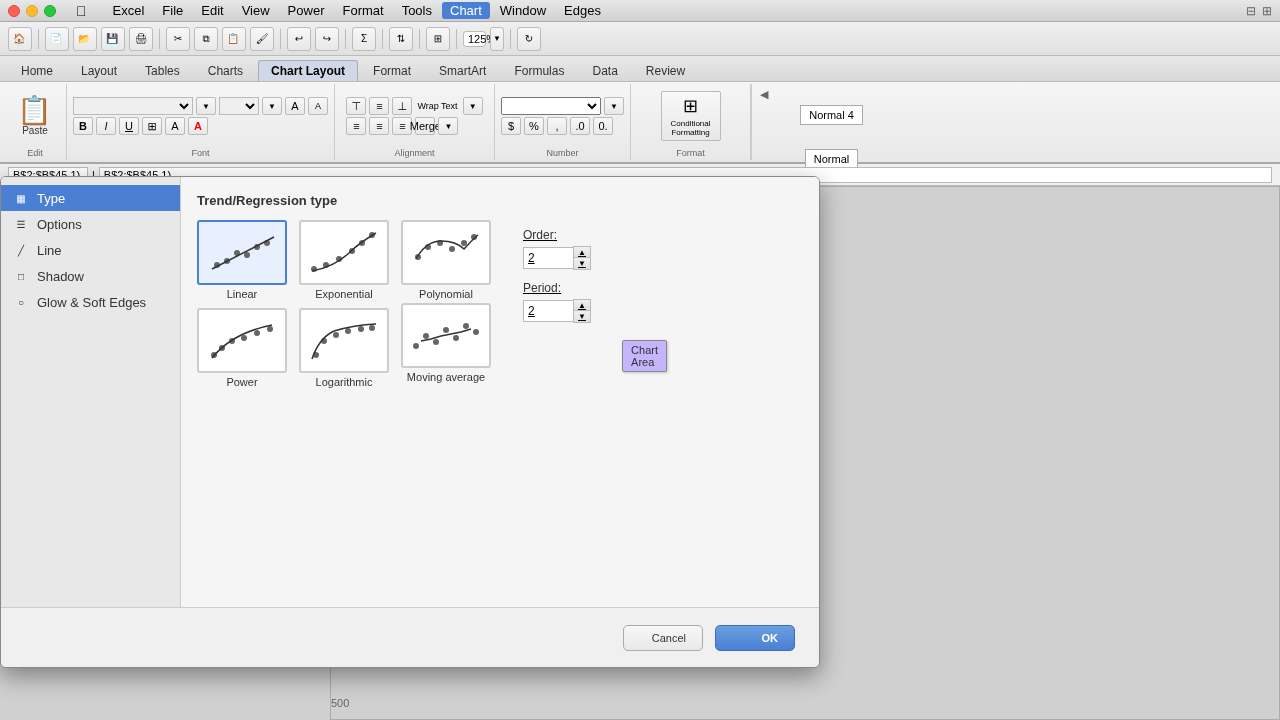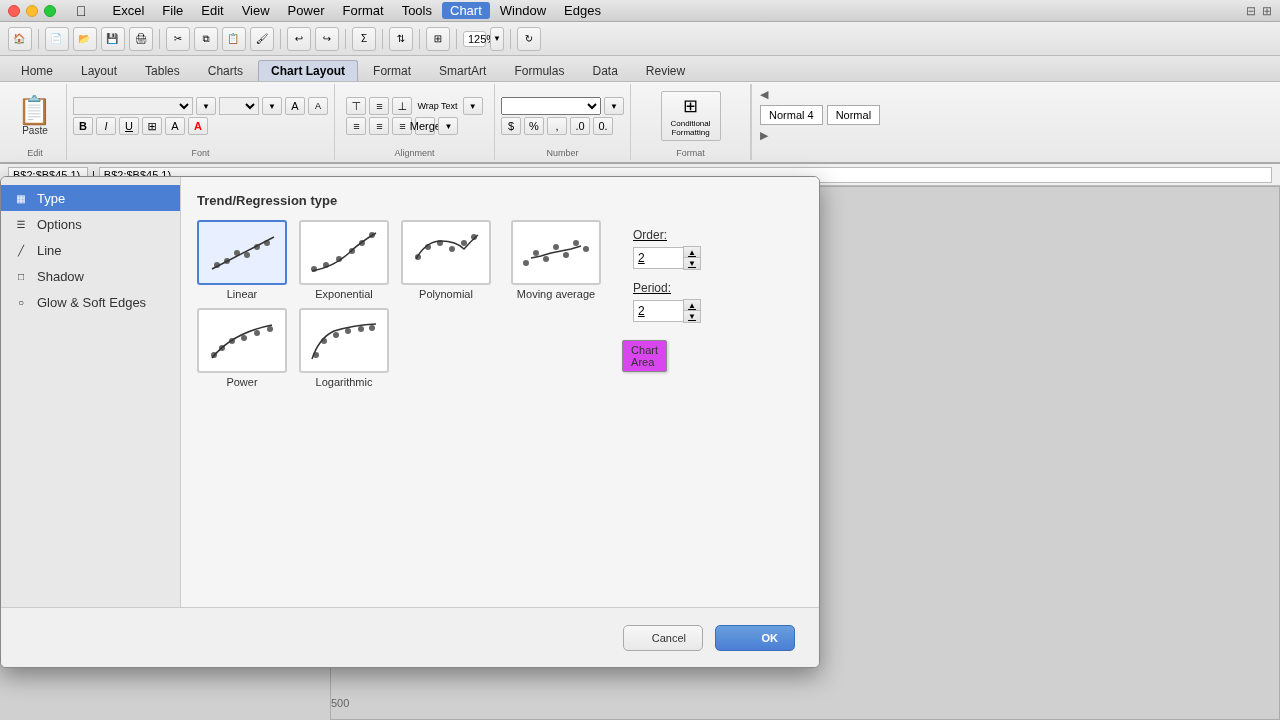--- a/index.html
+++ b/index.html
@@ -324,21 +324,21 @@
       border: none;
       background: linear-gradient(to bottom, #f0f0f0, #e0e0e0);
     }
     .spin-btn:first-child { border-bottom: 1px solid #bbb; }
 
     
     .chart-area-tooltip {
       position: absolute;
       right: 32px;
       top: 68px;
-      background: #d946ef;
+      background: #c4b5fd;
       border: 1px solid #888;
       padding: 3px 8px;
       font-size: 11px;
       color: #333;
       box-shadow: 1px 1px 3px rgba(0,0,0,0.2);
       border-radius: 2px;
     }
 
     
     .dialog-footer {
@@ -577,21 +577,21 @@
       <div class="icon-btn" style="width:60px; height:50px; flex-direction:column; display:flex; align-items:center; justify-content:center; gap:2px;">
         <span style="font-size:18px;">⊞</span>
         <span style="font-size:8px; text-align:center;">Conditional Formatting</span>
       </div>
     </div>
     <div class="ribbon-group-label">Format</div>
   </div>
 
   <div style="display:flex; flex-direction:column; padding: 4px 8px; border-left:1px solid #ccc; min-width:160px;">
     <div style="font-size:11px; color:#666; margin-bottom:4px;">◀</div>
-    <div style="display:flex; gap:4px; align-items:center;">
+    <div style="display:flex; gap:24px; align-items:center;flex-direction:column;">
       <div style="border:1px solid #aaa; padding:3px 8px; font-size:11px; background:white;">Normal 4</div>
       <div style="border:1px solid #aaa; padding:3px 8px; font-size:11px; background:white;">Normal</div>
     </div>
     <div style="font-size:11px; color:#666; margin-top:4px;">▶</div>
   </div>
 </div>
 
 <div class="formula-bar">
   <input class="formula-cell-ref" value="B$2:$B$45,1)" style="">
   <span>|</span>
@@ -742,21 +742,21 @@
                     <circle cx="44" cy="18" r="3" fill="#666"></circle>
                     <circle cx="57" cy="16" r="3" fill="#666"></circle>
                     <circle cx="68" cy="15" r="3" fill="#666"></circle>
                     <path d="M8,46 Q15,25 30,18 Q50,12 72,11" stroke="#333" stroke-width="1.5" fill="none"></path>
                   </svg>
                 </div>
                 <span class="trend-label">Logarithmic</span>
               </div>
             </div>
 
-            <div style="display:flex; gap:20px;">
+            <div style="display:flex; flex-direction:column; gap:3px;">
 
               <div class="trend-item">
                 <div class="trend-icon-box">
                   <svg width="80" height="55">
                     <circle cx="12" cy="32" r="3" fill="#666"></circle>
                     <circle cx="22" cy="22" r="3" fill="#666"></circle>
                     <circle cx="34" cy="18" r="3" fill="#666"></circle>
                     <circle cx="46" cy="24" r="3" fill="#666"></circle>
                     <circle cx="58" cy="18" r="3" fill="#666"></circle>
                     <circle cx="68" cy="12" r="3" fill="#666"></circle>

